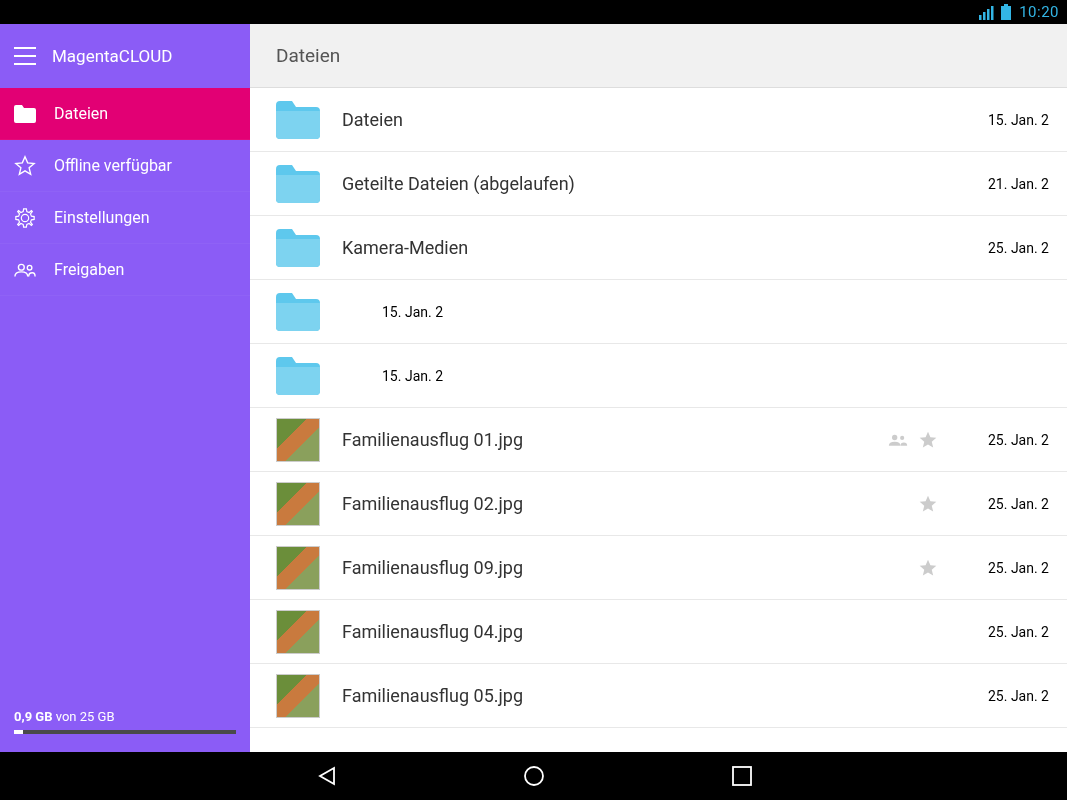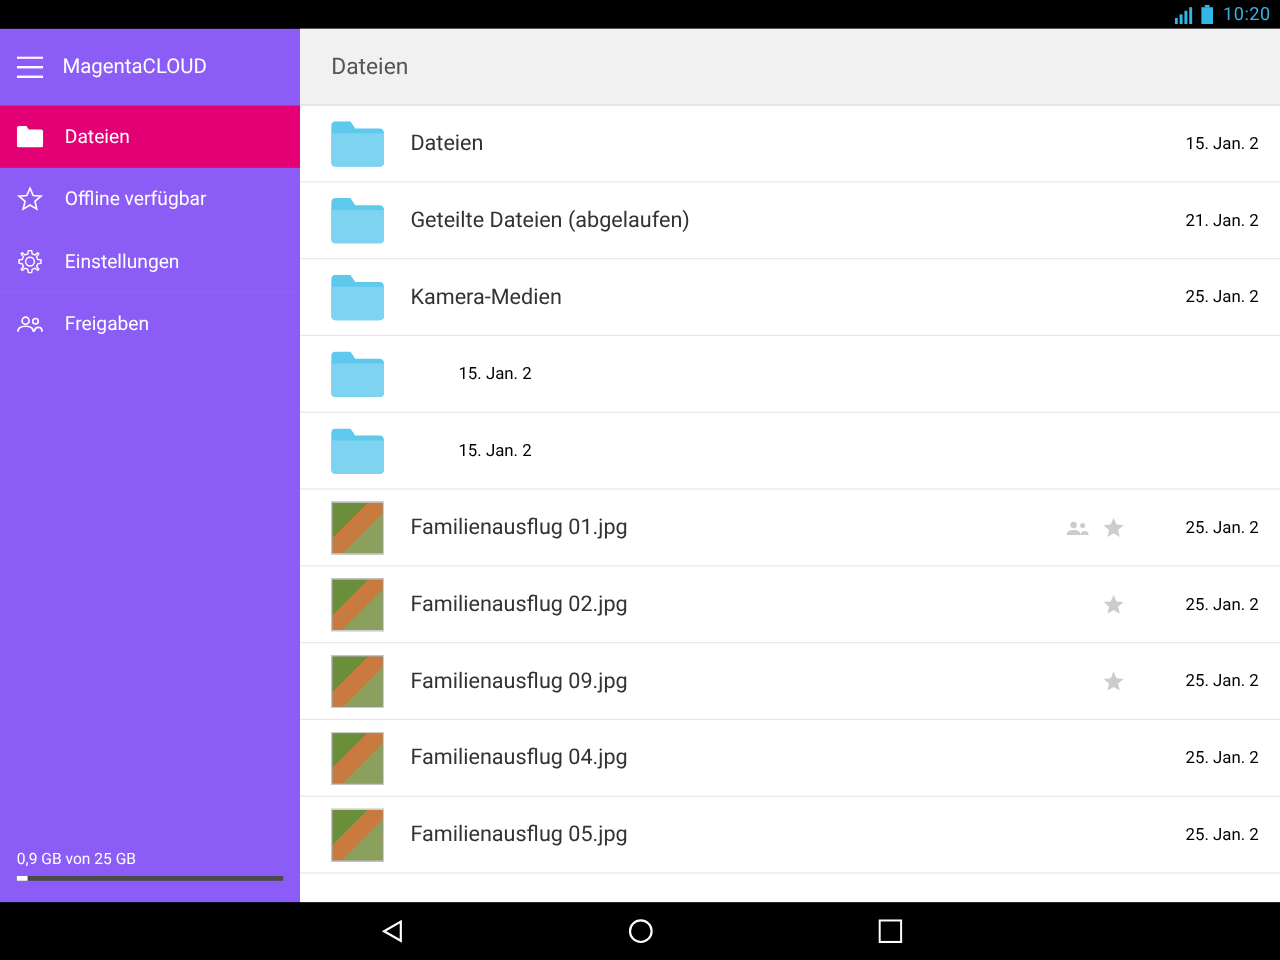--- a/index.html
+++ b/index.html
@@ -19,21 +19,21 @@
 .sidebar-header { display: flex; align-items: center; height: 64px; padding: 0 14px; gap: 16px; border-bottom: 0; }
 .sidebar-title { font-size: 17px; font-weight: 400; color: #fff; }
 .sidebar-nav { flex: 1 1 auto; }
 .nav-item { display: flex; align-items: center; height: 52px; padding: 0 14px; gap: 18px; color: #fff; font-size: 16px; cursor: pointer; border-bottom: 1px solid rgba(255,255,255,0.04); }
 .nav-item.active { background: #e20074; }
 .nav-icon { width: 22px; height: 22px; display: flex; align-items: center; justify-content: center; flex: 0 0 22px; }
 .nav-icon svg { display: block; }
 
 .storage { padding: 10px 14px 18px; color: #fff; font-size: 13px; }
 .storage-text { margin-bottom: 6px; }
-.storage-text .used { font-weight: 400; }
+.storage-text .used { font-weight: 700; }
 .storage-bar { height: 4px; background: #4a4a4a; position: relative; }
 .storage-bar-fill { position: absolute; top: 0; left: 0; height: 100%; background: #fff; width: 4%; }
 
 
 .content { flex: 1 1 auto; background: #fff; display: flex; flex-direction: column; min-width: 0; }
 .content-header { height: 64px; background: #f1f1f1; display: flex; align-items: center; padding: 0 26px; font-size: 19px; color: #555; border-bottom: 1px solid #ddd; }
 .file-list { flex: 1 1 auto; overflow: hidden; }
 .file-row { display: flex; align-items: center; height: 64px; padding: 0 18px 0 26px; border-bottom: 1px solid #e8e8e8; cursor: pointer; }
 .file-thumb { width: 44px; height: 44px; flex: 0 0 44px; margin-right: 22px; display: flex; align-items: center; justify-content: center; }
 .file-thumb.photo { background: #888; border: 1px solid #ccc; position: relative; overflow: hidden; }

